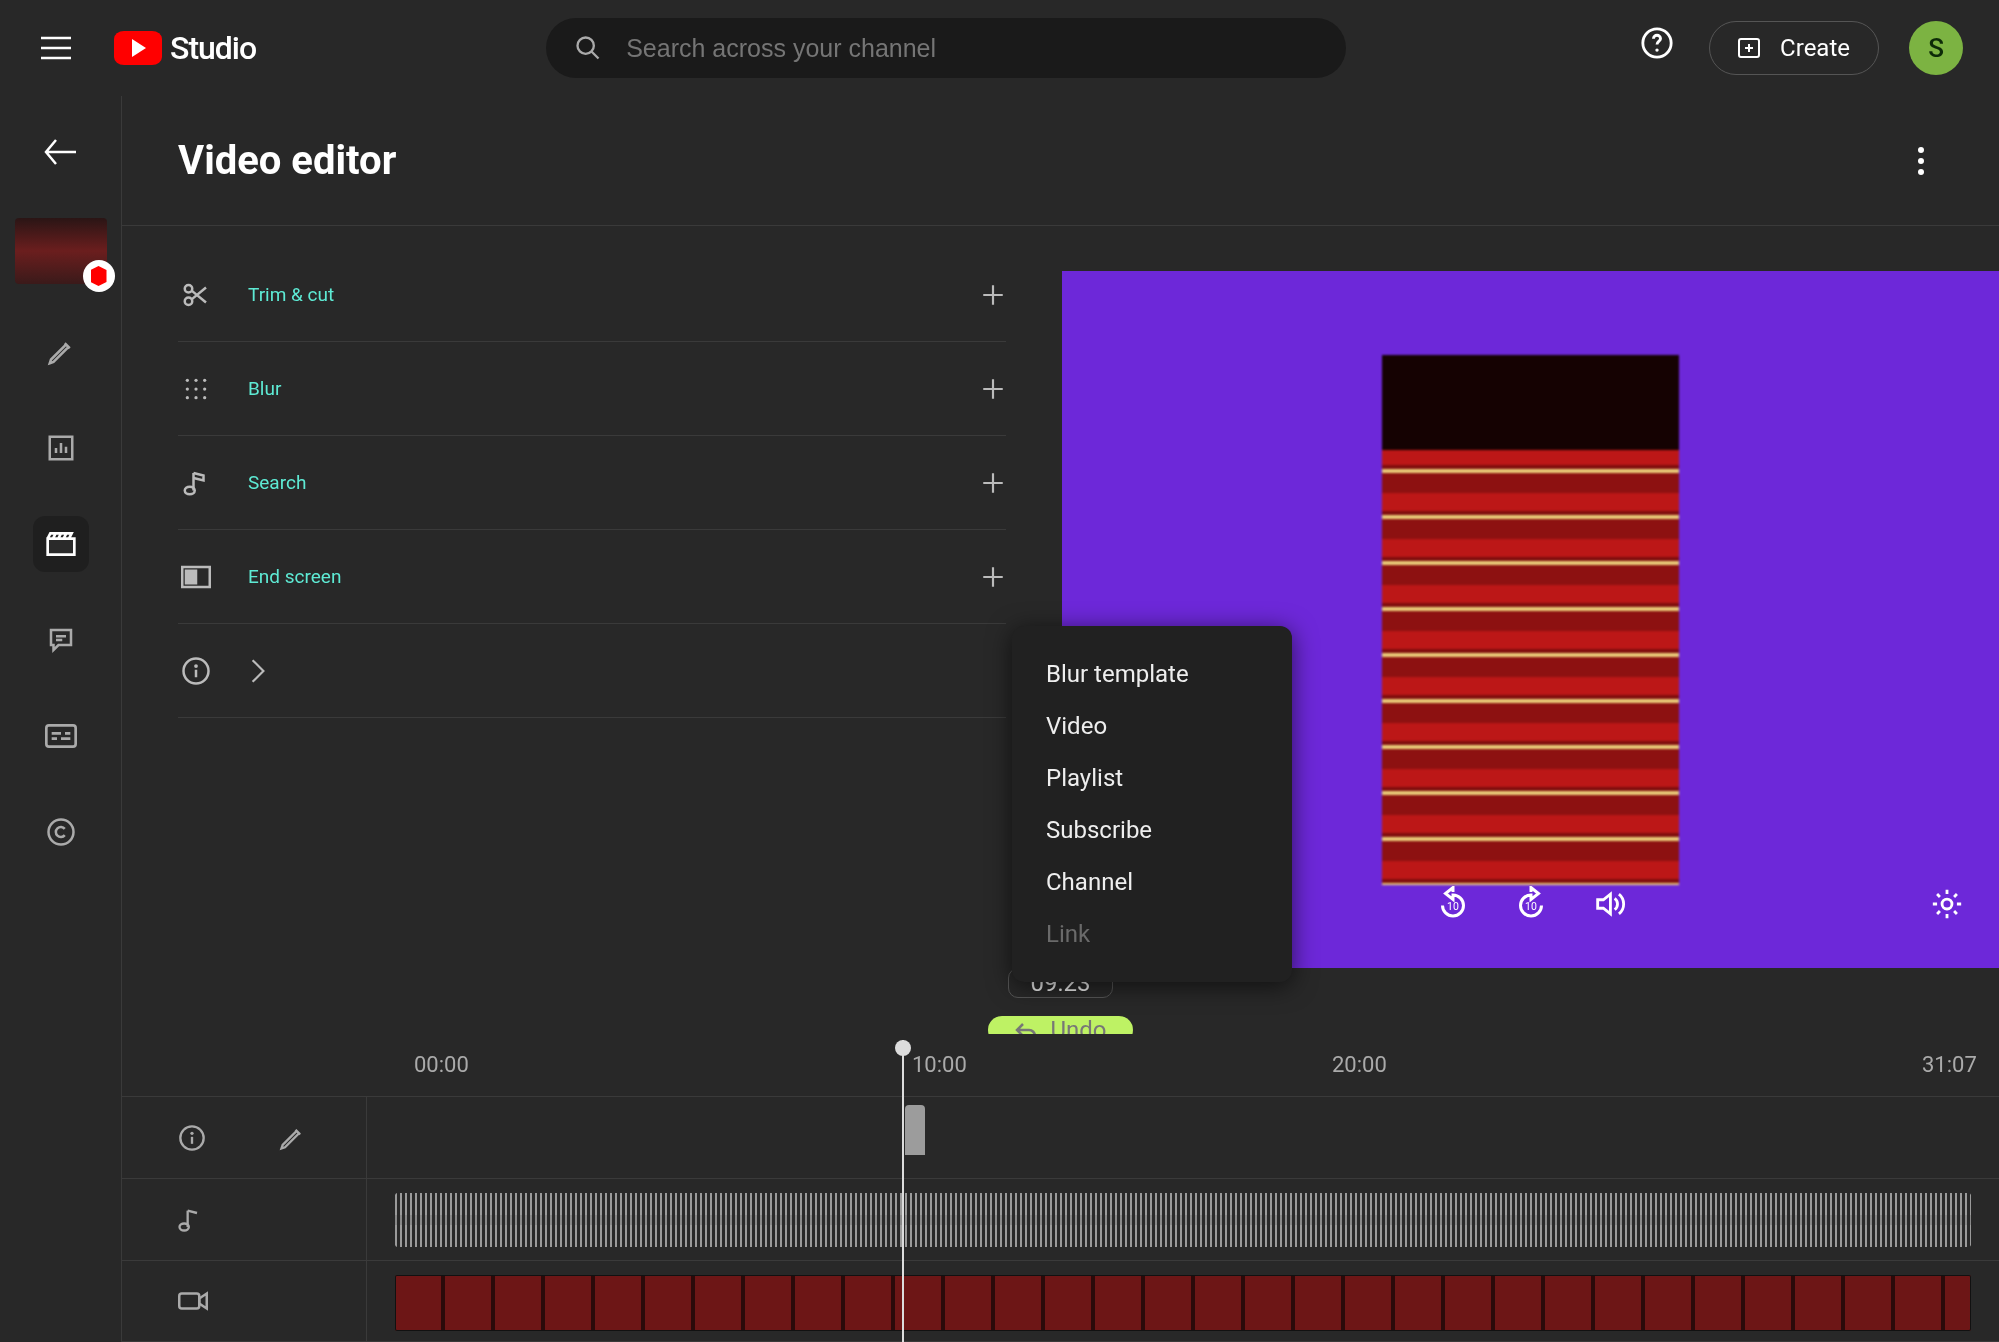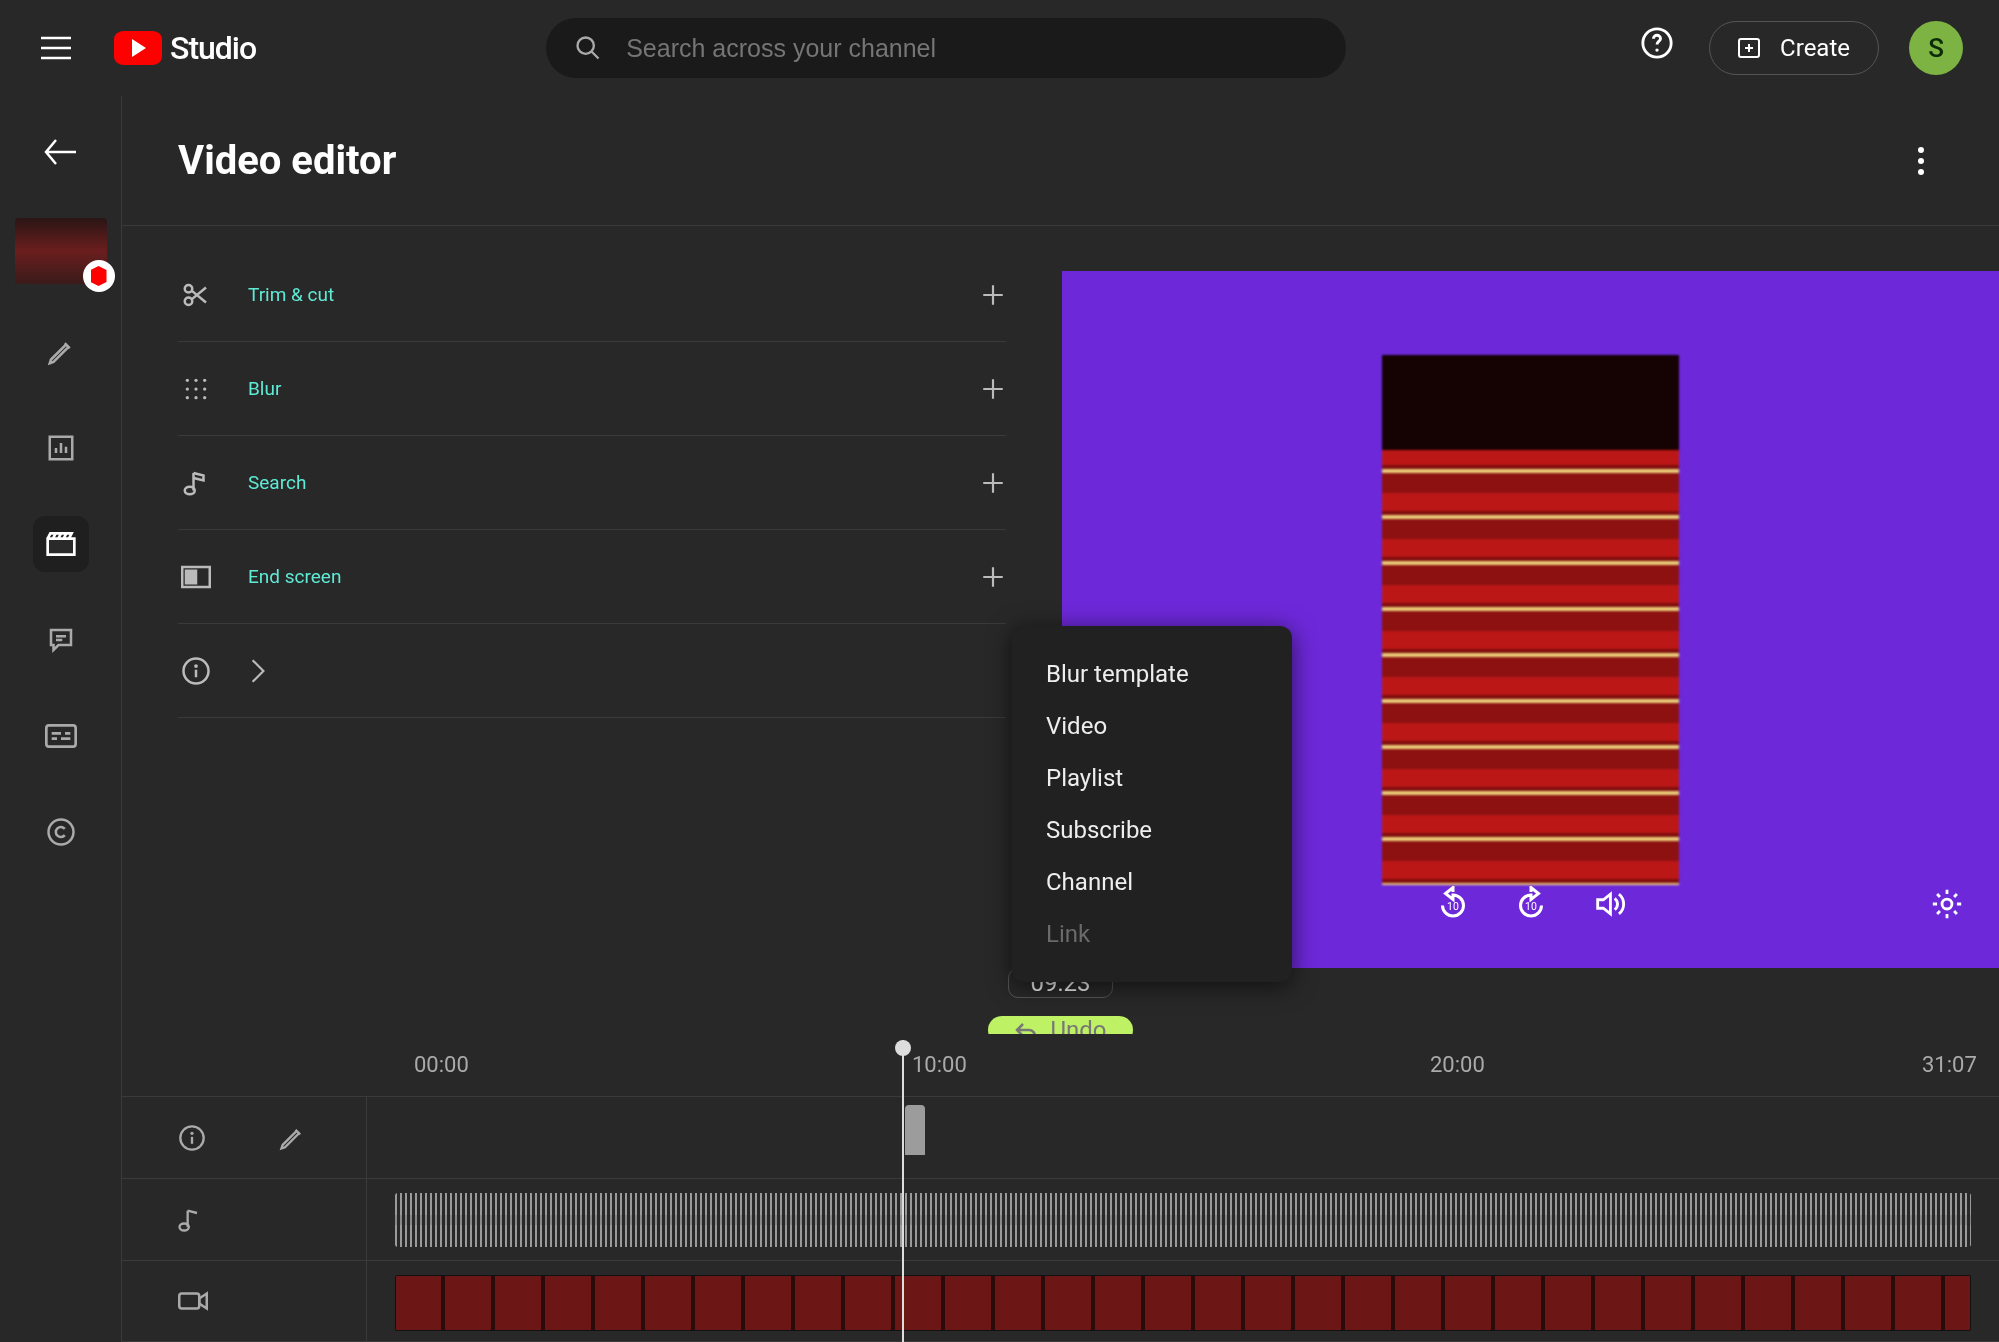--- a/index.html
+++ b/index.html
@@ -382,21 +382,21 @@
                 <circle cx="10" cy="10" r="7" stroke="#aaa" stroke-width="2" fill="none"></circle>
                 <path d="M6 10h8M10 6v8M15 15l6 6" stroke="#aaa" stroke-width="2"></path>
               </svg>
           </div>
         </div>
       </div>
 
       <div class="ruler">
         <span class="ruler-label" style="left:292px">00:00</span>
         <span class="ruler-label" style="left:790px">10:00</span>
-        <span class="ruler-label" style="left:1308px">20:00</span>
+        <span class="ruler-label" style="left:1210px">20:00</span>
         <span class="ruler-label" style="left:1800px">31:07</span>
         <div class="playhead"></div>
       </div>
 
       <div class="track">
         <div class="track-gutter">
           <svg width="28" height="28" viewBox="0 0 24 24">
               <circle cx="12" cy="12" r="10" stroke="#aaa" stroke-width="2" fill="none"></circle>
               <circle cx="12" cy="8" r="1.4" fill="#aaa"></circle>
               <path d="M12 11v6" stroke="#aaa" stroke-width="2"></path>

